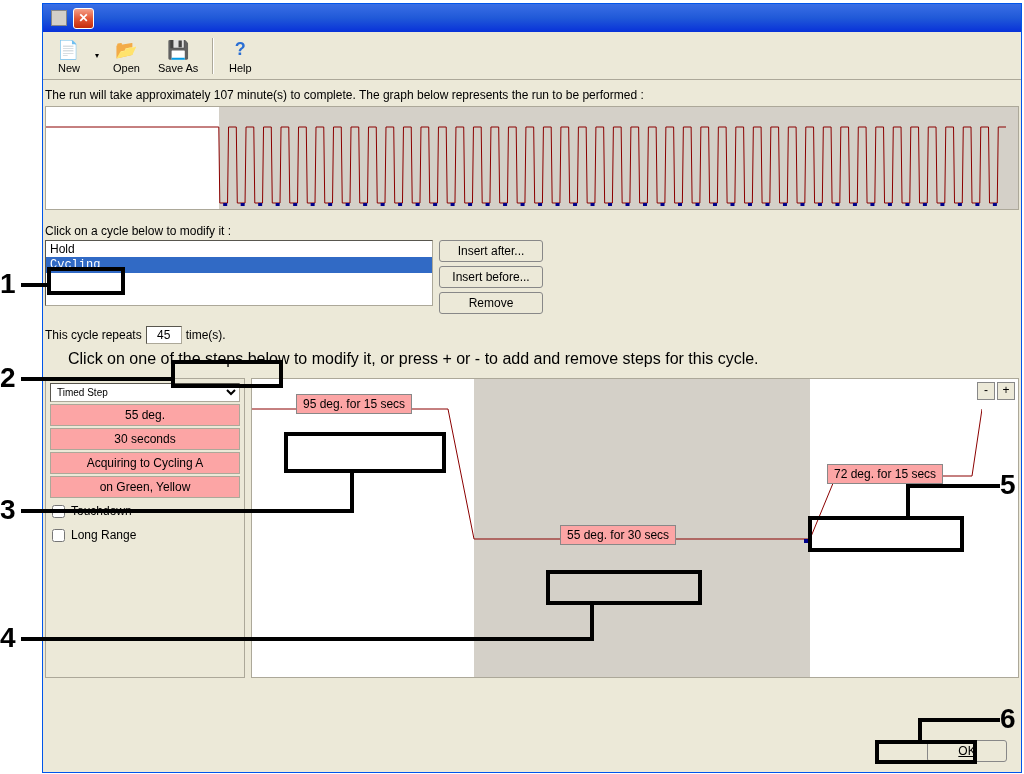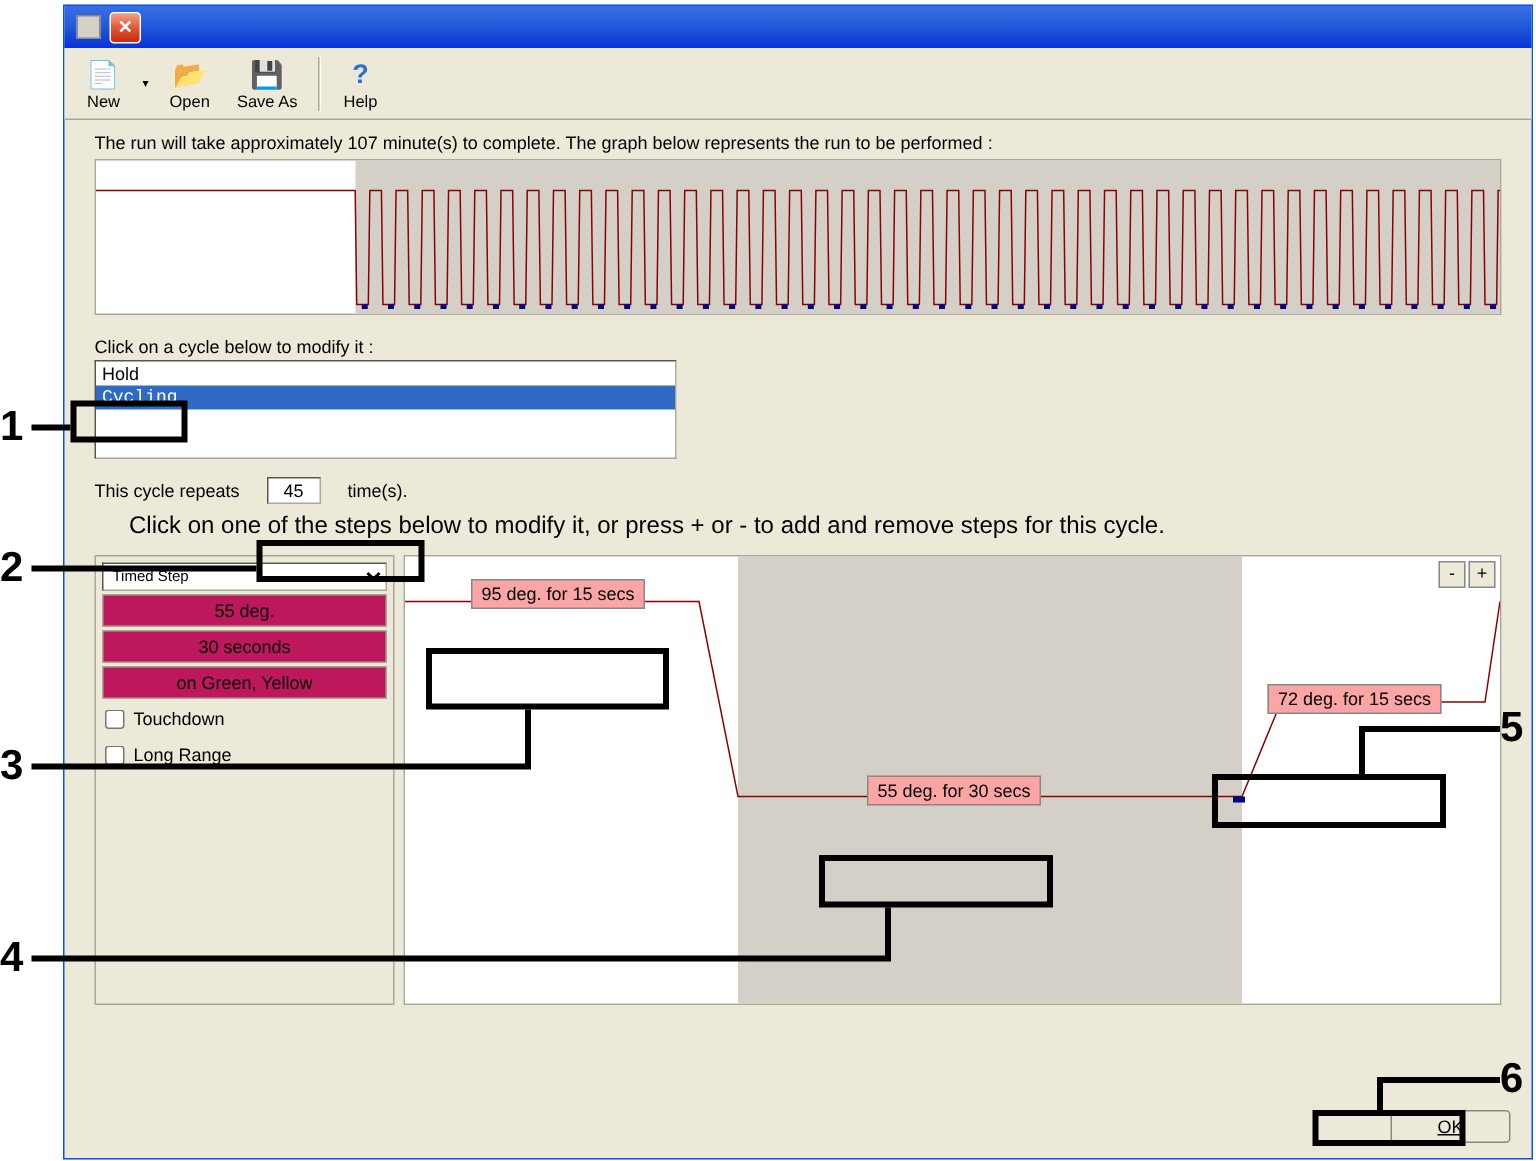--- a/index.html
+++ b/index.html
@@ -83,21 +83,21 @@
       height: 36px;
       border-left: 1px solid #aca899;
       border-right: 1px solid #fff;
       margin: 0 4px;
     }
     .dropdown-arrow {
       font-size: 8px;
       padding: 0 4px;
     }
     .content {
-      padding: 8px 20px;
+      padding: 8px 2px;
     }
     .info-text {
       font-size: 12px;
       margin-bottom: 4px;
     }
     .graph-panel {
       height: 104px;
       background: #fff;
       border: 1px solid #aca899;
       position: relative;
@@ -152,21 +152,21 @@
       font-family: inherit;
       cursor: pointer;
       min-width: 104px;
       text-align: center;
     }
     .repeat-row {
       margin-top: 12px;
       font-size: 12px;
       display: flex;
       align-items: center;
-      gap: 18px;
+      gap: 4px;
     }
     .repeat-input {
       width: 36px;
       text-align: center;
       border: 1px inset #aca899;
       background: #fff;
       font-size: 12px;
       padding: 1px 2px;
     }
     .steps-label {
@@ -191,21 +191,21 @@
     }
     .step-select {
       width: 100%;
       font-size: 10px;
       font-family: inherit;
       border: 1px inset #aca899;
       background: #fff;
       padding: 2px;
     }
     .step-info-btn {
-      background: #be185d;
+      background: #fca5a5;
       border: 1px solid #aca899;
       padding: 3px;
       text-align: center;
       font-size: 12px;
       cursor: pointer;
     }
     .chk-row {
       display: flex;
       align-items: center;
       gap: 6px;
@@ -371,37 +371,43 @@
       </svg>
     </div>
 
     <div class="cycle-label">Click on a cycle below to modify it :</div>
 
     <div class="cycle-row">
       <div class="cycle-list">
         <div class="cycle-item">Hold</div>
         <div class="cycle-item selected">Cycling</div>
       </div>
+      <div class="cycle-btns">
+        <button class="xp-btn">Insert after...</button>
+        <button class="xp-btn">Insert before...</button>
+        <button class="xp-btn">Remove</button>
+      </div>
     </div>
 
     <div class="repeat-row">
       <span>This cycle repeats</span>
       <input class="repeat-input" value="45" style="">
       <span>time(s).</span>
     </div>
 
     <div class="steps-label">Click on one of the steps below to modify it, or press + or - to add and remove steps for this cycle.</div>
 
     <div class="steps-panel">
       <div class="steps-left">
         <select class="step-select">
           <option>Timed Step</option>
         </select>
         <div class="step-info-btn">55 deg.</div>
         <div class="step-info-btn">30 seconds</div>
+        <div class="step-info-btn">Acquiring to Cycling A</div>
         <div class="step-info-btn">on Green, Yellow</div>
         <label class="chk-row">
           <input type="checkbox" style="">
           <span>Touchdown</span>
         </label>
         <label class="chk-row">
           <input type="checkbox" style="">
           <span>Long Range</span>
         </label>
       </div>

